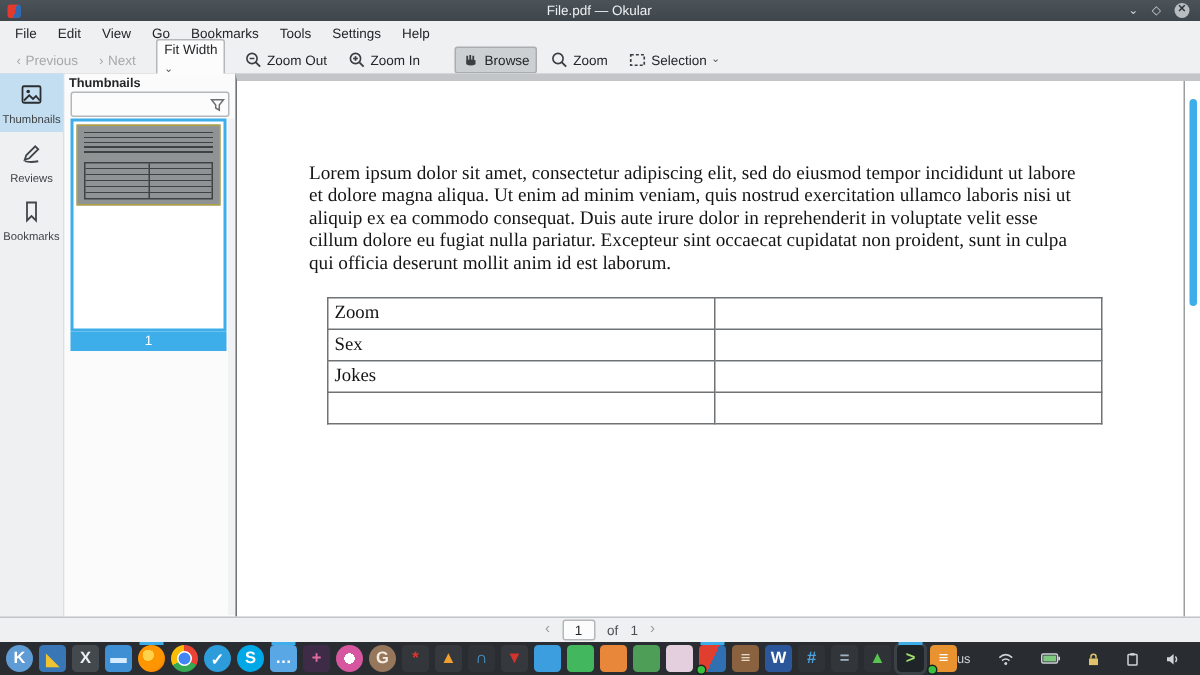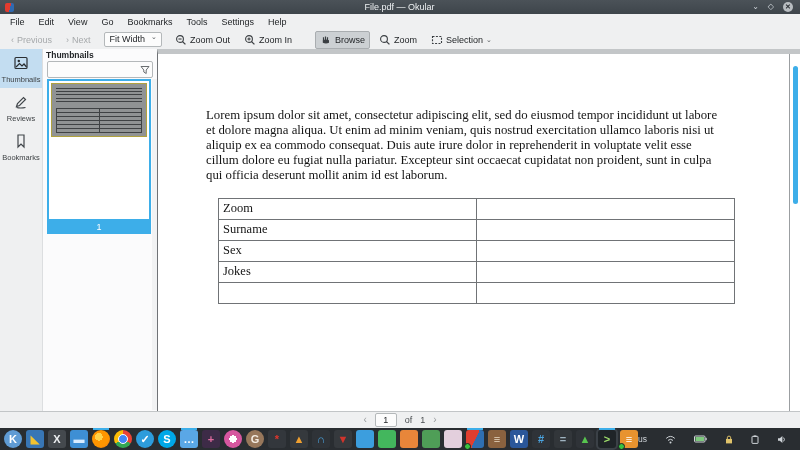--- a/index.html
+++ b/index.html
@@ -24,21 +24,21 @@
   .menu-item{padding:0 7px;line-height:16px;}
   
   .toolbar{position:absolute;top:30px;left:0;right:0;height:19px;background:#eff0f1;
     border-bottom:1px solid #a8abad;display:flex;align-items:center;font-size:9px;
     color:#232629;padding-left:6px;gap:4px;}
   .tbtn{display:flex;align-items:center;gap:3px;padding:2px 4px;border:1px solid transparent;
     border-radius:2px;white-space:nowrap;}
   .tbtn.disabled{color:#a6a9ab;}
   .tbtn.pressed{background:#ccd0d3;border-color:#a9adb0;}
   .combo{display:flex;gap:6px;background:#fcfcfc;
-    border:1px solid #b4b8ba;border-radius:2px;padding:1px 4px 2px 5px;margin:17px 4px;}
+    border:1px solid #b4b8ba;border-radius:2px;padding:1px 4px 2px 5px;margin:17px 4px;flex-direction:column;}
   .caret{font-size:7px;color:#55595c;line-height:6px;}
   .tool-gap{width:10px;}
   .ticon{display:block;}
   
   .sidestrip{position:absolute;top:49px;left:0;width:42px;bottom:38px;background:#eff0f1;
     border-right:1px solid #dcdee0;}
   .side-tab{width:42px;padding:5px 0 4px;text-align:center;font-size:7.5px;color:#3f4346;}
   .side-tab .lbl{display:block;margin-top:1px;}
   .side-tab.selected{background:#c3ddf1;}
   .side-tab.disabled{color:#a5a8ab;}
@@ -227,24 +227,20 @@
   <div class="thumb-num">1</div>
   <div class="panel-scroll"></div>
 </div>
 
 <div class="viewport">
   <div class="doc-par">Lorem ipsum dolor sit amet, consectetur adipiscing elit, sed do eiusmod tempor incididunt ut labore et dolore magna aliqua. Ut enim ad minim veniam, quis nostrud exercitation ullamco laboris nisi ut aliquip ex ea commodo consequat. Duis aute irure dolor in reprehenderit in voluptate velit esse cillum dolore eu fugiat nulla pariatur. Excepteur sint occaecat cupidatat non proident, sunt in culpa qui officia deserunt mollit anim id est laborum.</div>
   <table class="doc-table">
     <tbody id="doc-table-body">
         <tr>
           <td class="c1">Zoom</td>
-          <td></td>
-        </tr>
-        <tr>
-          <td class="c1">Surname</td>
           <td></td>
         </tr>
         <tr>
           <td class="c1">Sex</td>
           <td></td>
         </tr>
         <tr>
           <td class="c1">Jokes</td>
           <td></td>
         </tr>

